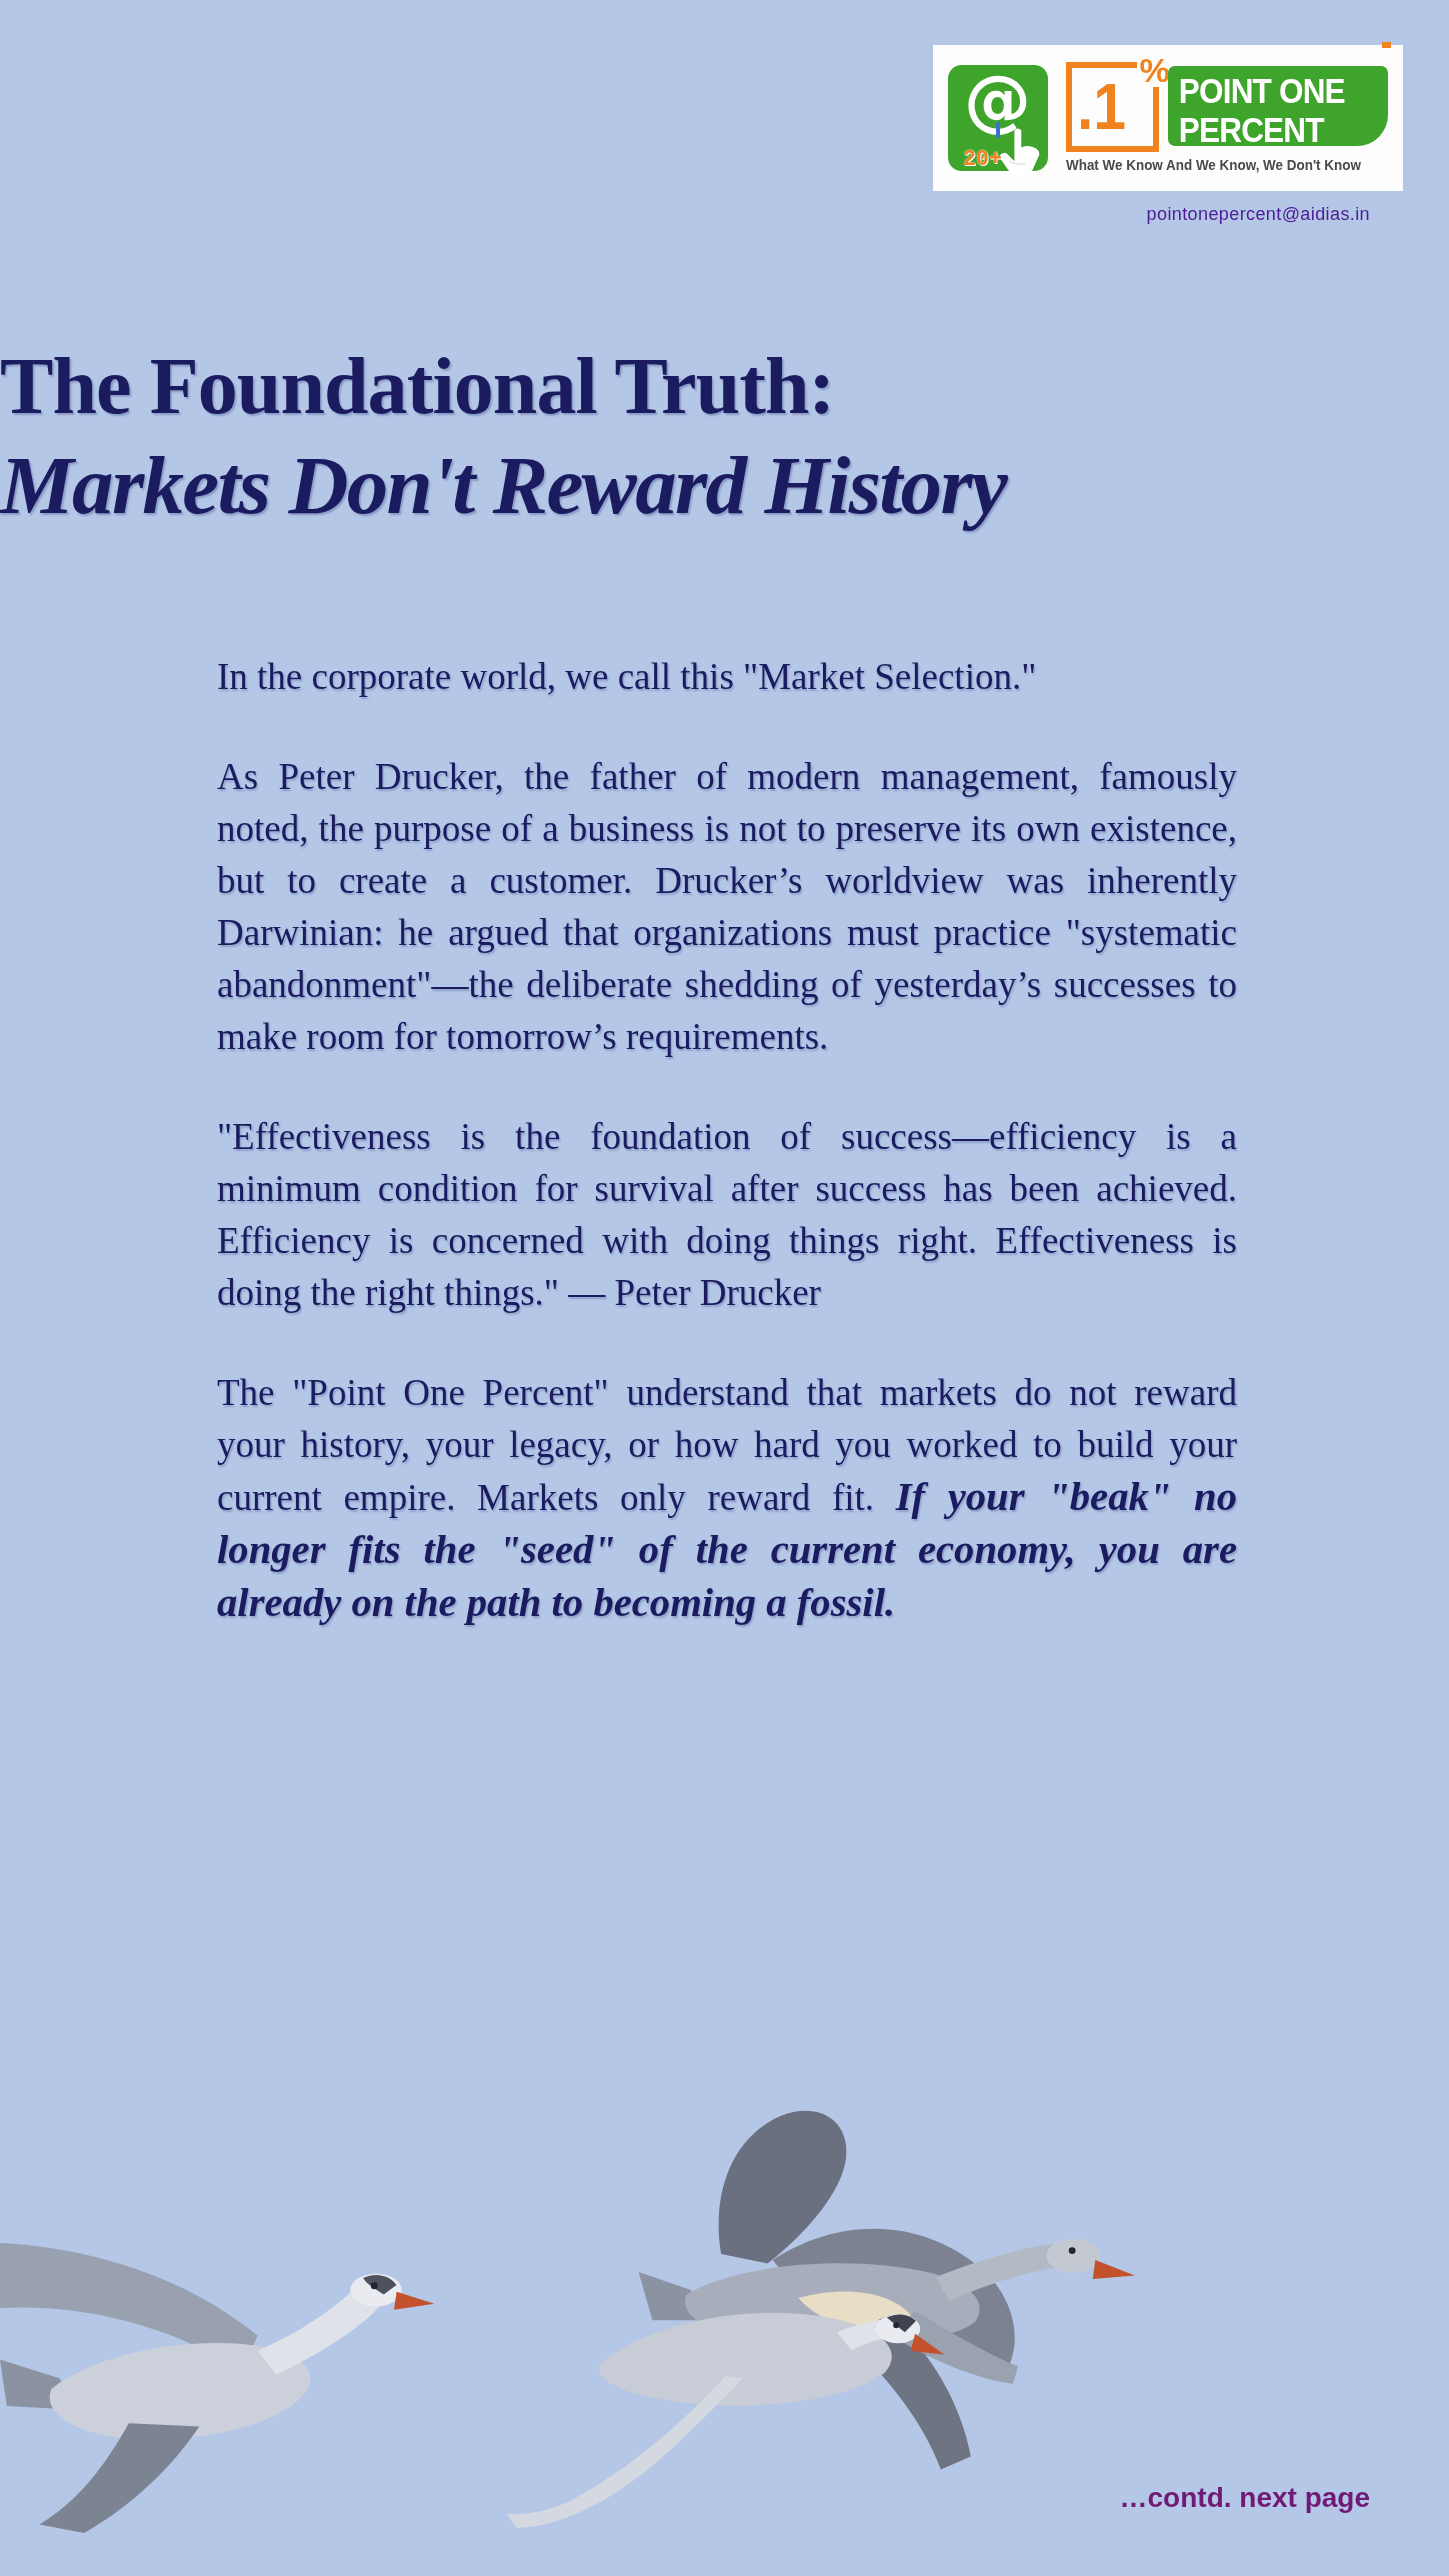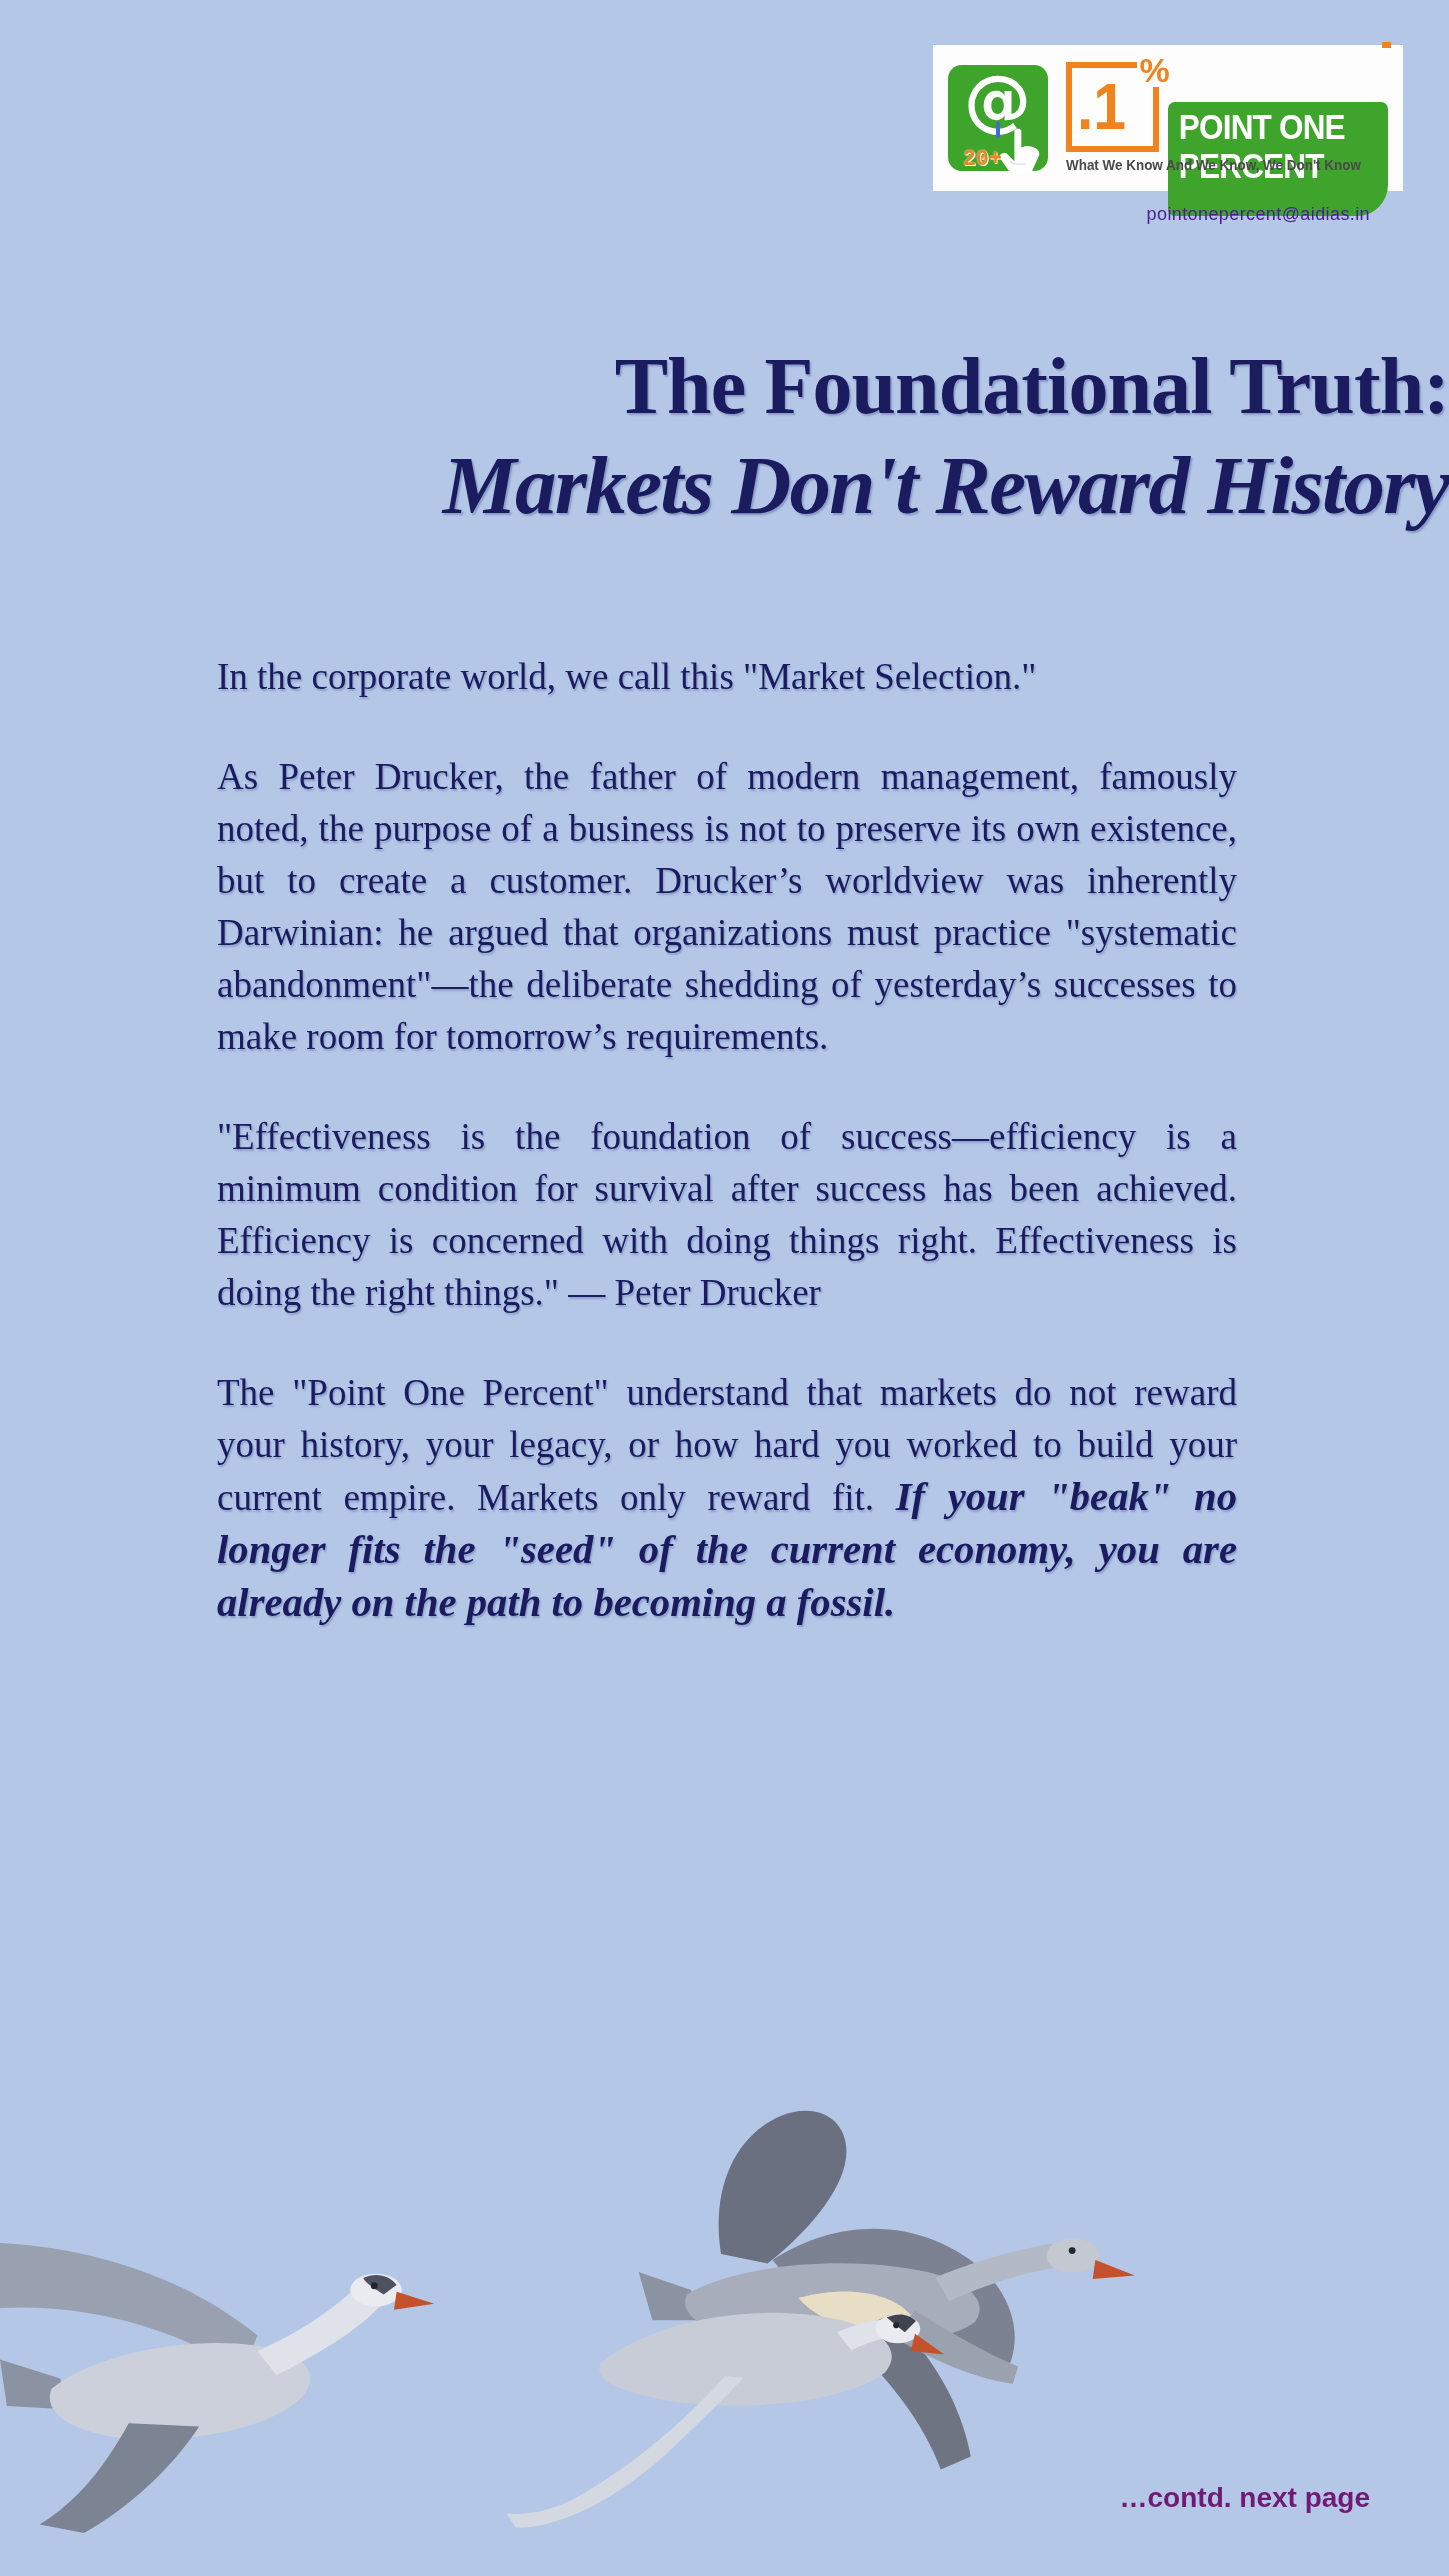--- a/index.html
+++ b/index.html
@@ -60,24 +60,23 @@
     transform:scaleX(0.92); transform-origin:left top;
   }
   .dot-one-percent{
     position:absolute; left:65px; top:-15.5px;
     font-family:"Liberation Sans",sans-serif;
     font-weight:700; font-size:34px; color:#f0831e;
     background:#fdfdfd; padding:0 2.6px; line-height:1;
   }
   .brand-pill{
     position:absolute; left:235px; top:20.6px;
-    width:220px; height:114px;
+    width:220px; height:80px;
     background:#3fa42c;
     border-radius:6.9px 6.9px 31px 6.9px;
-    margin-top:36px;
   }
   .brand-text{
     padding:5.2px 0 0 12px;
     font-family:"Liberation Sans",sans-serif;
     font-weight:800; font-size:35px; line-height:39px; color:#ffffff;
     letter-spacing:-0.9px;
     transform:scaleX(0.9); transform-origin:left center;
     white-space:nowrap;
   }
   .logo-tagline{
@@ -91,21 +90,21 @@
   .email{
     position:absolute; right:79px; top:204px;
     font-family:"Liberation Sans",sans-serif;
     font-weight:400; font-size:18px; letter-spacing:0.4px;
     color:#4c1d95;
   }
 
   
   .title-block{
     position:absolute; left:0; right:0; top:342px;
-    text-align:right; color:#1b1b5f;
+    text-align:left; color:#1b1b5f;
     text-shadow:1.7px 1.7px 1.7px rgba(88,102,158,0.45);
   }
   .title-line1{
     font-size:80px; font-weight:700; line-height:1.1;
     letter-spacing:-0.9px; margin:0;
   }
   .title-line2{
     font-size:83px; font-weight:700; font-style:italic; line-height:1.1;
     letter-spacing:-1.7px; margin:10.3px 0 0 0;
   }

